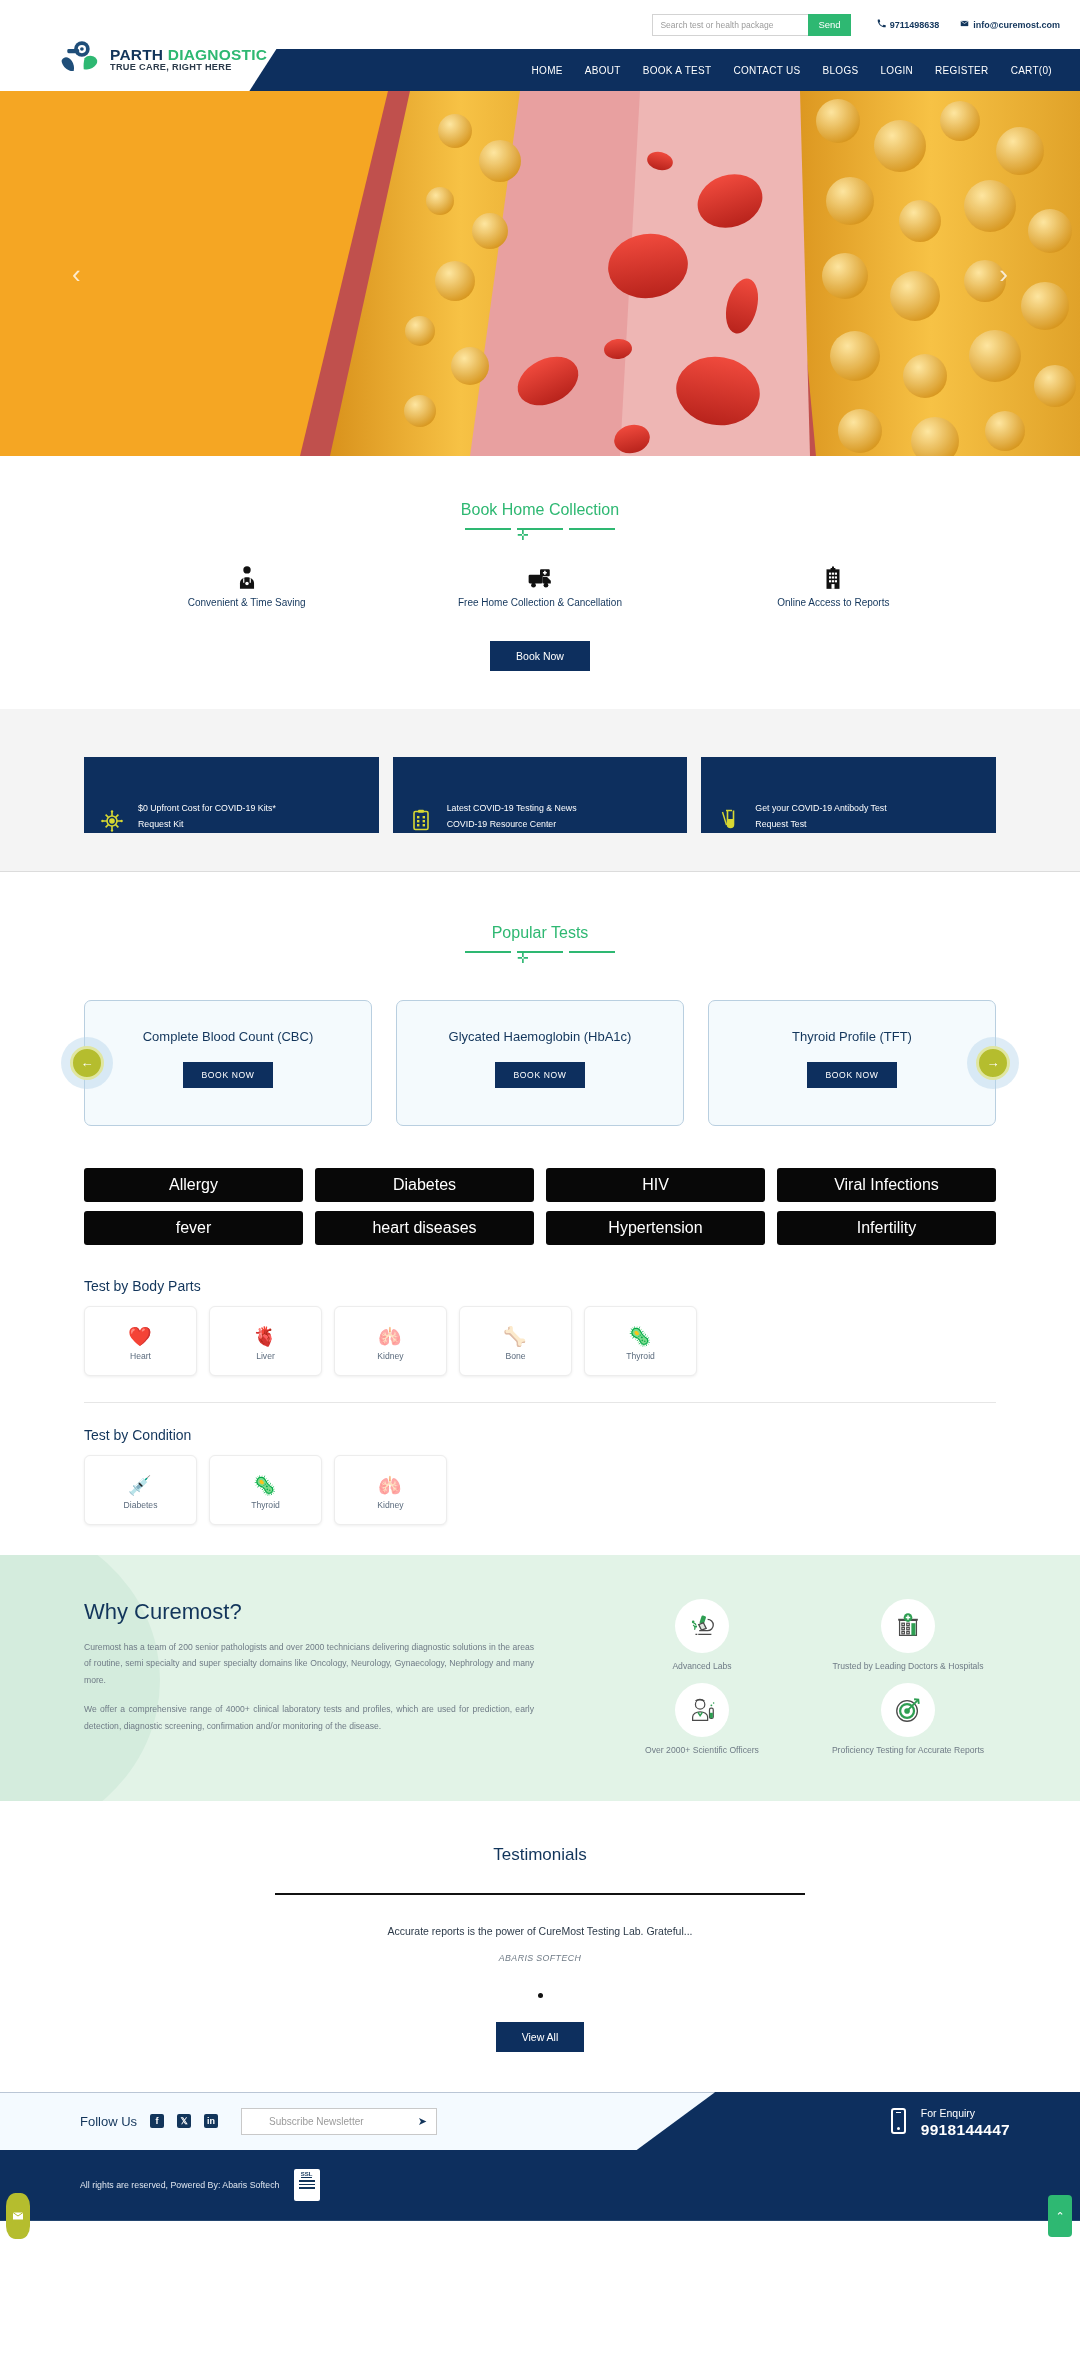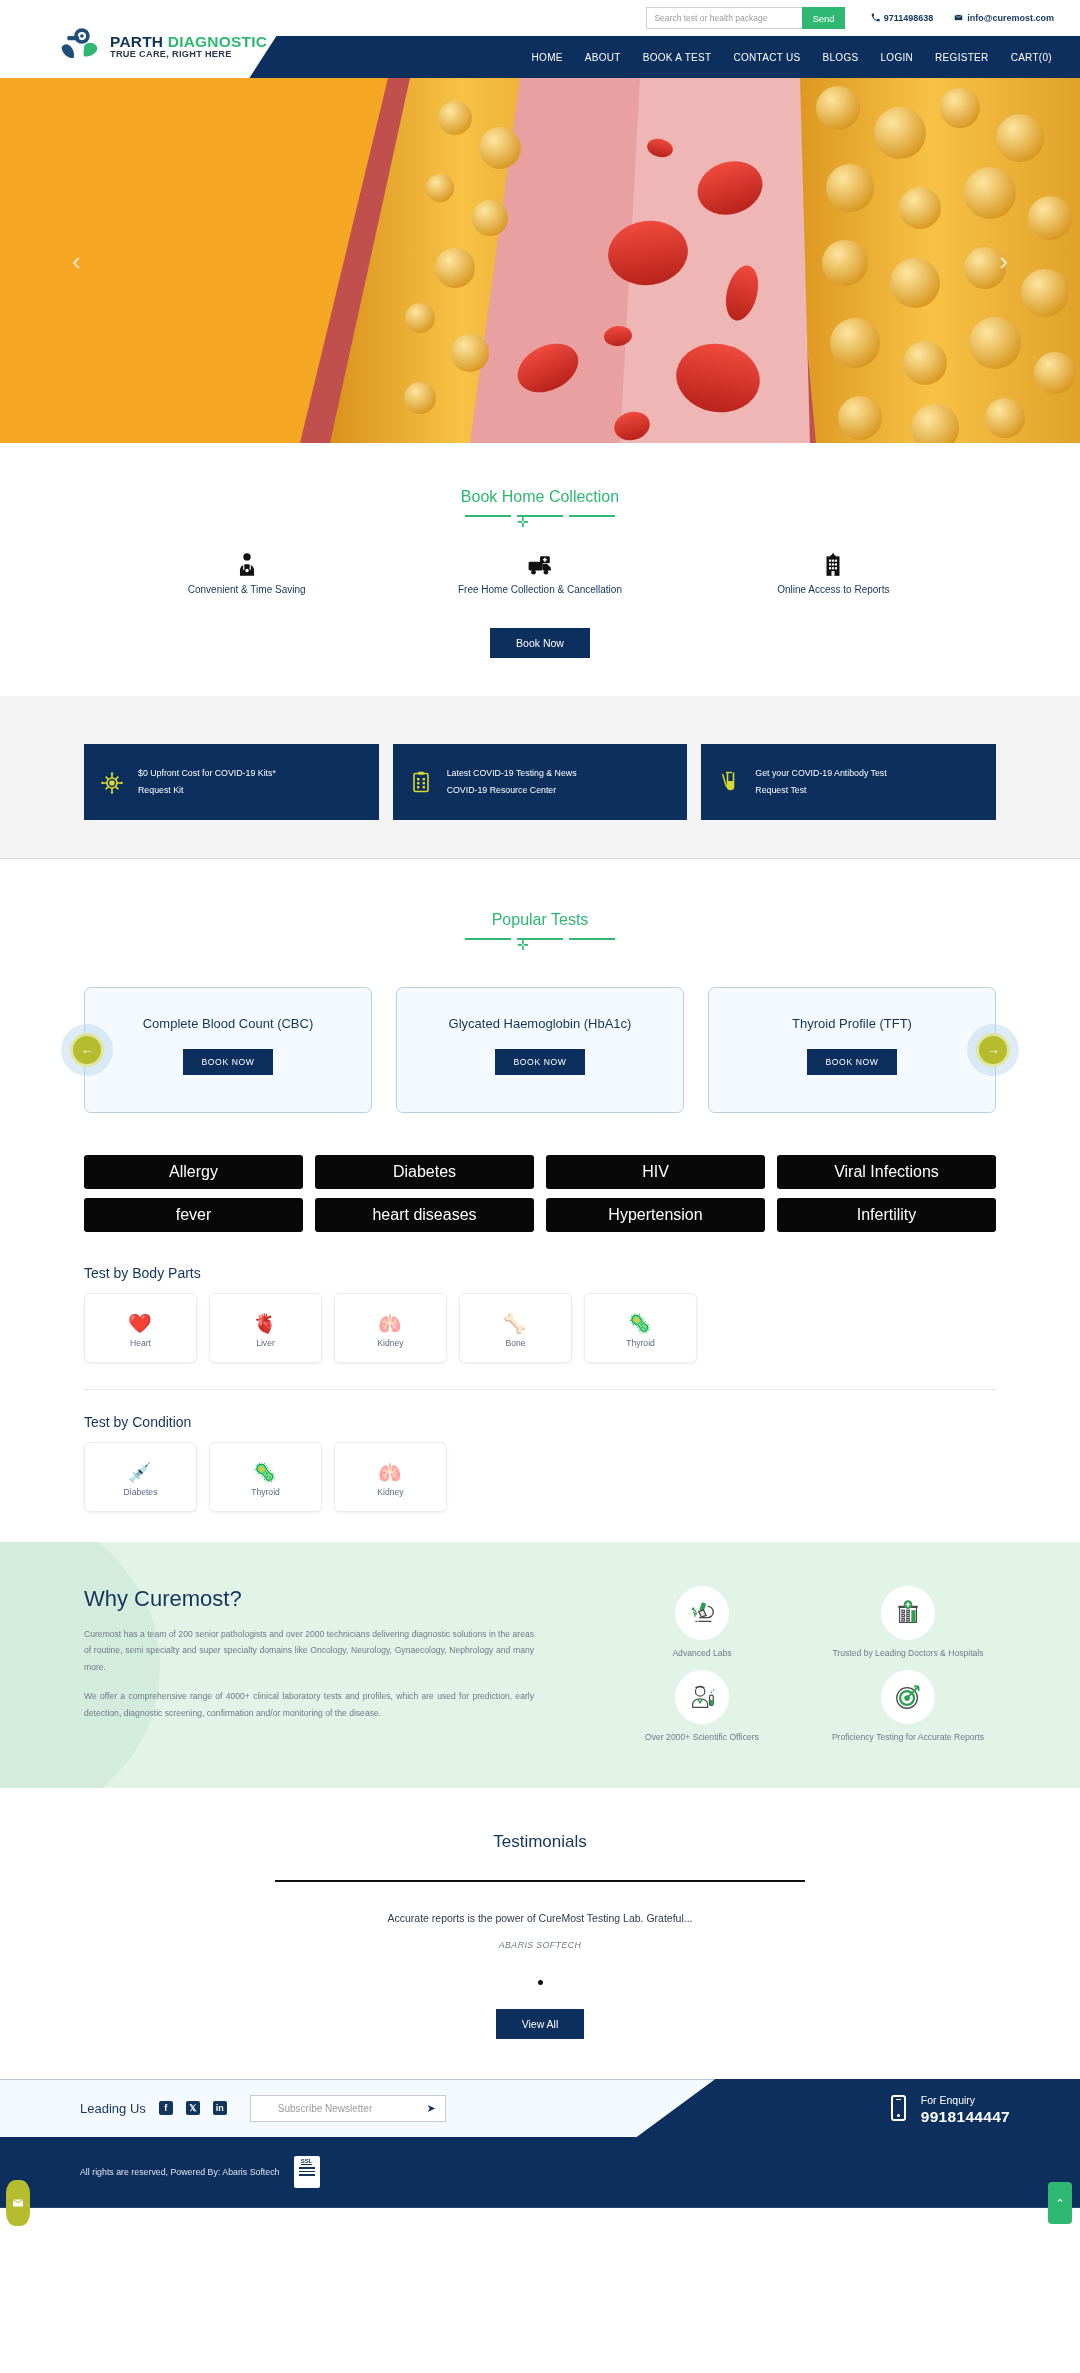--- a/index.html
+++ b/index.html
@@ -6,23 +6,23 @@
   html, body {
     width: 1080px;
     font-family: "Liberation Sans", sans-serif;
     background: #ffffff;
     color: #12355b;
   }
   .page { width: 1080px; position: relative; overflow: hidden; }
 
   
   .topbar {
-    height: 36px; background: #ffffff; display: flex;
+    height: 49px; background: #ffffff; display: flex;
     align-items: center; justify-content: flex-end;
-    padding-right: 26px; gap: 0px;
+    padding-right: 20px; gap: 0px;
   }
   .searchwrap { display: flex; align-items: stretch; height: 22px; margin-right: 26px; }
   .searchwrap input {
     width: 156px; height: 22px; border: 1px solid #d3d3d3; border-right: none;
     font-size: 8.5px; padding: 0 7px; color: #444;
     font-family: "Liberation Sans", sans-serif; outline: none;
   }
   .searchwrap input::placeholder { color: #9b9b9b; }
   .send-btn {
     background: #2eb872; color: #fff; border: none; font-size: 9.5px;
@@ -105,21 +105,21 @@
   
   .covid { background: #f4f4f4; padding: 28px 0 38px; }
   .covid h2 {
     margin-left: 84px; font-size: 19px; font-weight: normal; color: #12355b;
     letter-spacing: .2px;
   }
   .covid-cards {
     display: flex; gap: 14px; padding: 0 84px; margin-top: 20px;
   }
   .covid-card {
-    flex: 1; background: #0d2f5e; height: 76px; display: flex; align-items: center;
+    flex: 1; background: #0d2f5e; height: 76px; display: flex; align-items: flex-end;
     padding: 0 16px; gap: 14px; cursor: pointer;
   }
   .covid-card .ic { flex: none; width: 24px; height: 26px; }
   .covid-card .ic svg { width: 24px; height: 26px; }
   .covid-card .txt { color: #ffffff; font-size: 8.8px; line-height: 1.85; }
   .covid-rule { height: 1px; background: #dcdcdc; margin: 0; }
 
   
   .popular { padding: 52px 0 0; background: #fff; }
   .ptest-strip { position: relative; padding: 0 84px; margin-top: 47px; }
@@ -704,21 +704,21 @@
     <div class="testi-author">ABARIS SOFTECH</div>
     <div class="testi-dot"></div>
     <div class="testi-view">
       <button class="btn-navy">View All</button>
     </div>
   </div>
 
   <div class="footer">
     <div class="footer-top">
       <div class="footer-white">
-        <span class="follow-lbl">Leading Us</span>
+        <span class="follow-lbl">Follow Us</span>
         <span class="soc">f</span>
         <span class="soc">𝕏</span>
         <span class="soc">in</span>
         <span class="news-wrap">
           <input type="text" placeholder="Subscribe Newsletter" style="">
           <span class="news-send">➤</span>
         </span>
       </div>
       <div class="enquiry">
         <span class="enq-phone"></span>

